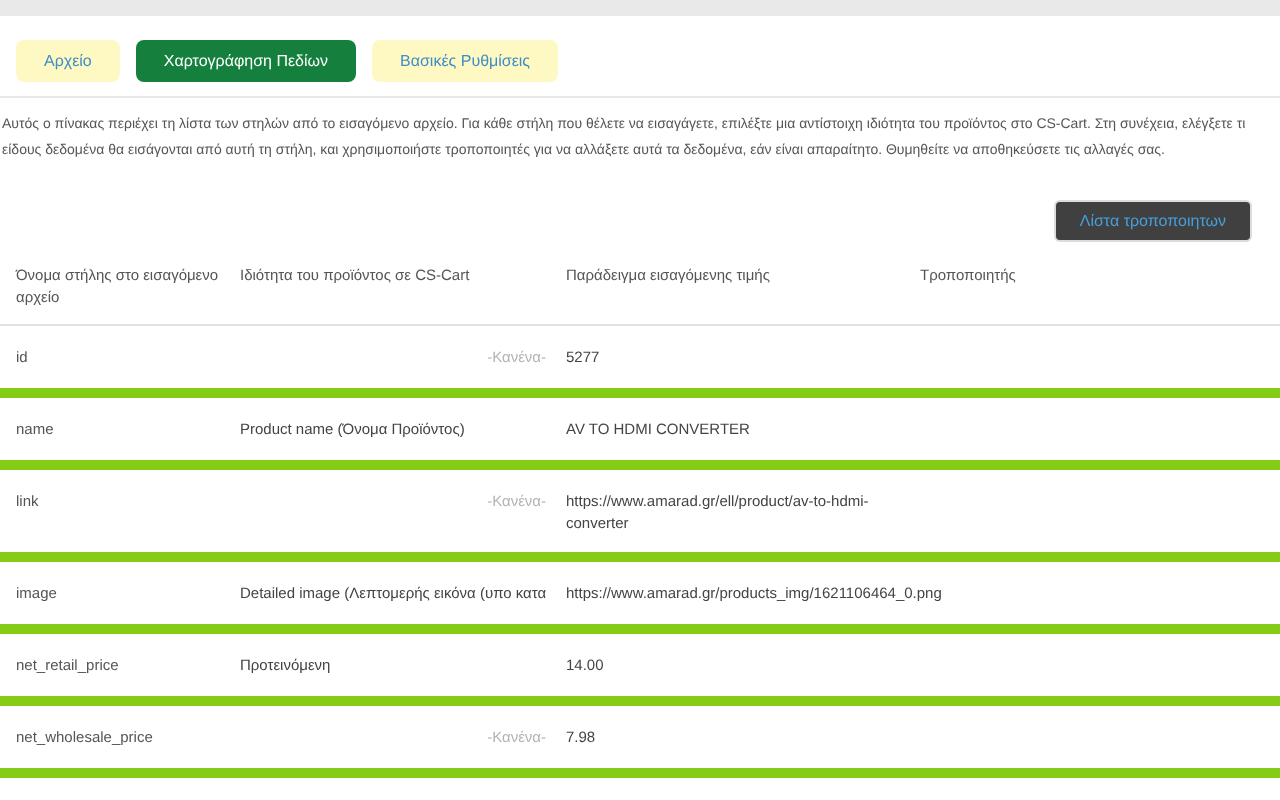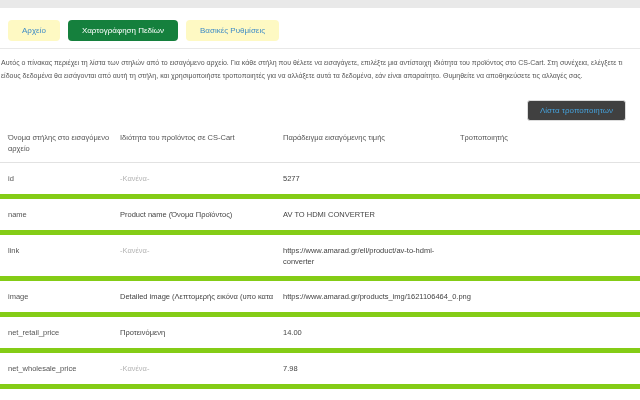--- a/index.html
+++ b/index.html
@@ -21,21 +21,21 @@
                    font-family:"Liberation Sans", sans-serif; }
 
   .table { margin-top:5px; }
   .trow, .thead { display:grid; grid-template-columns:112px 163px 177px 1fr;
                   padding-left:8px; border-bottom:5px solid #84cc16; }
   .thead { border-bottom:1px solid #e2e2e2; }
   .thead .hcell { font-size:7.5px; line-height:11px; color:#555; padding:6px 10px 8px 0; }
   .cell { font-size:7.5px; line-height:11px; color:#444; padding:10px 10px 9px 0; min-height:31px; }
   .cell.c1 { color:#555; }
   .cell.c2 { white-space:nowrap; overflow:hidden; }
-  .cell.c2.muted { color:#b3b3b3; }
+  .cell.c2.muted { color:#b3b3b3;text-align:right; }
   .cell.c4 { display:flex; align-items:flex-start; gap:8px; font-size:7px; color:#555; }
   .help-icon { flex:0 0 auto; width:9px; height:9px; border-radius:50%; background:#a8bdd3;
                color:#fff; font-size:6.5px; line-height:9px; text-align:center; margin-top:1px;
                cursor:pointer; }
   .mod-text { padding-top:2px; }
 </style>
 </head>
 <body>
 
 <div>

